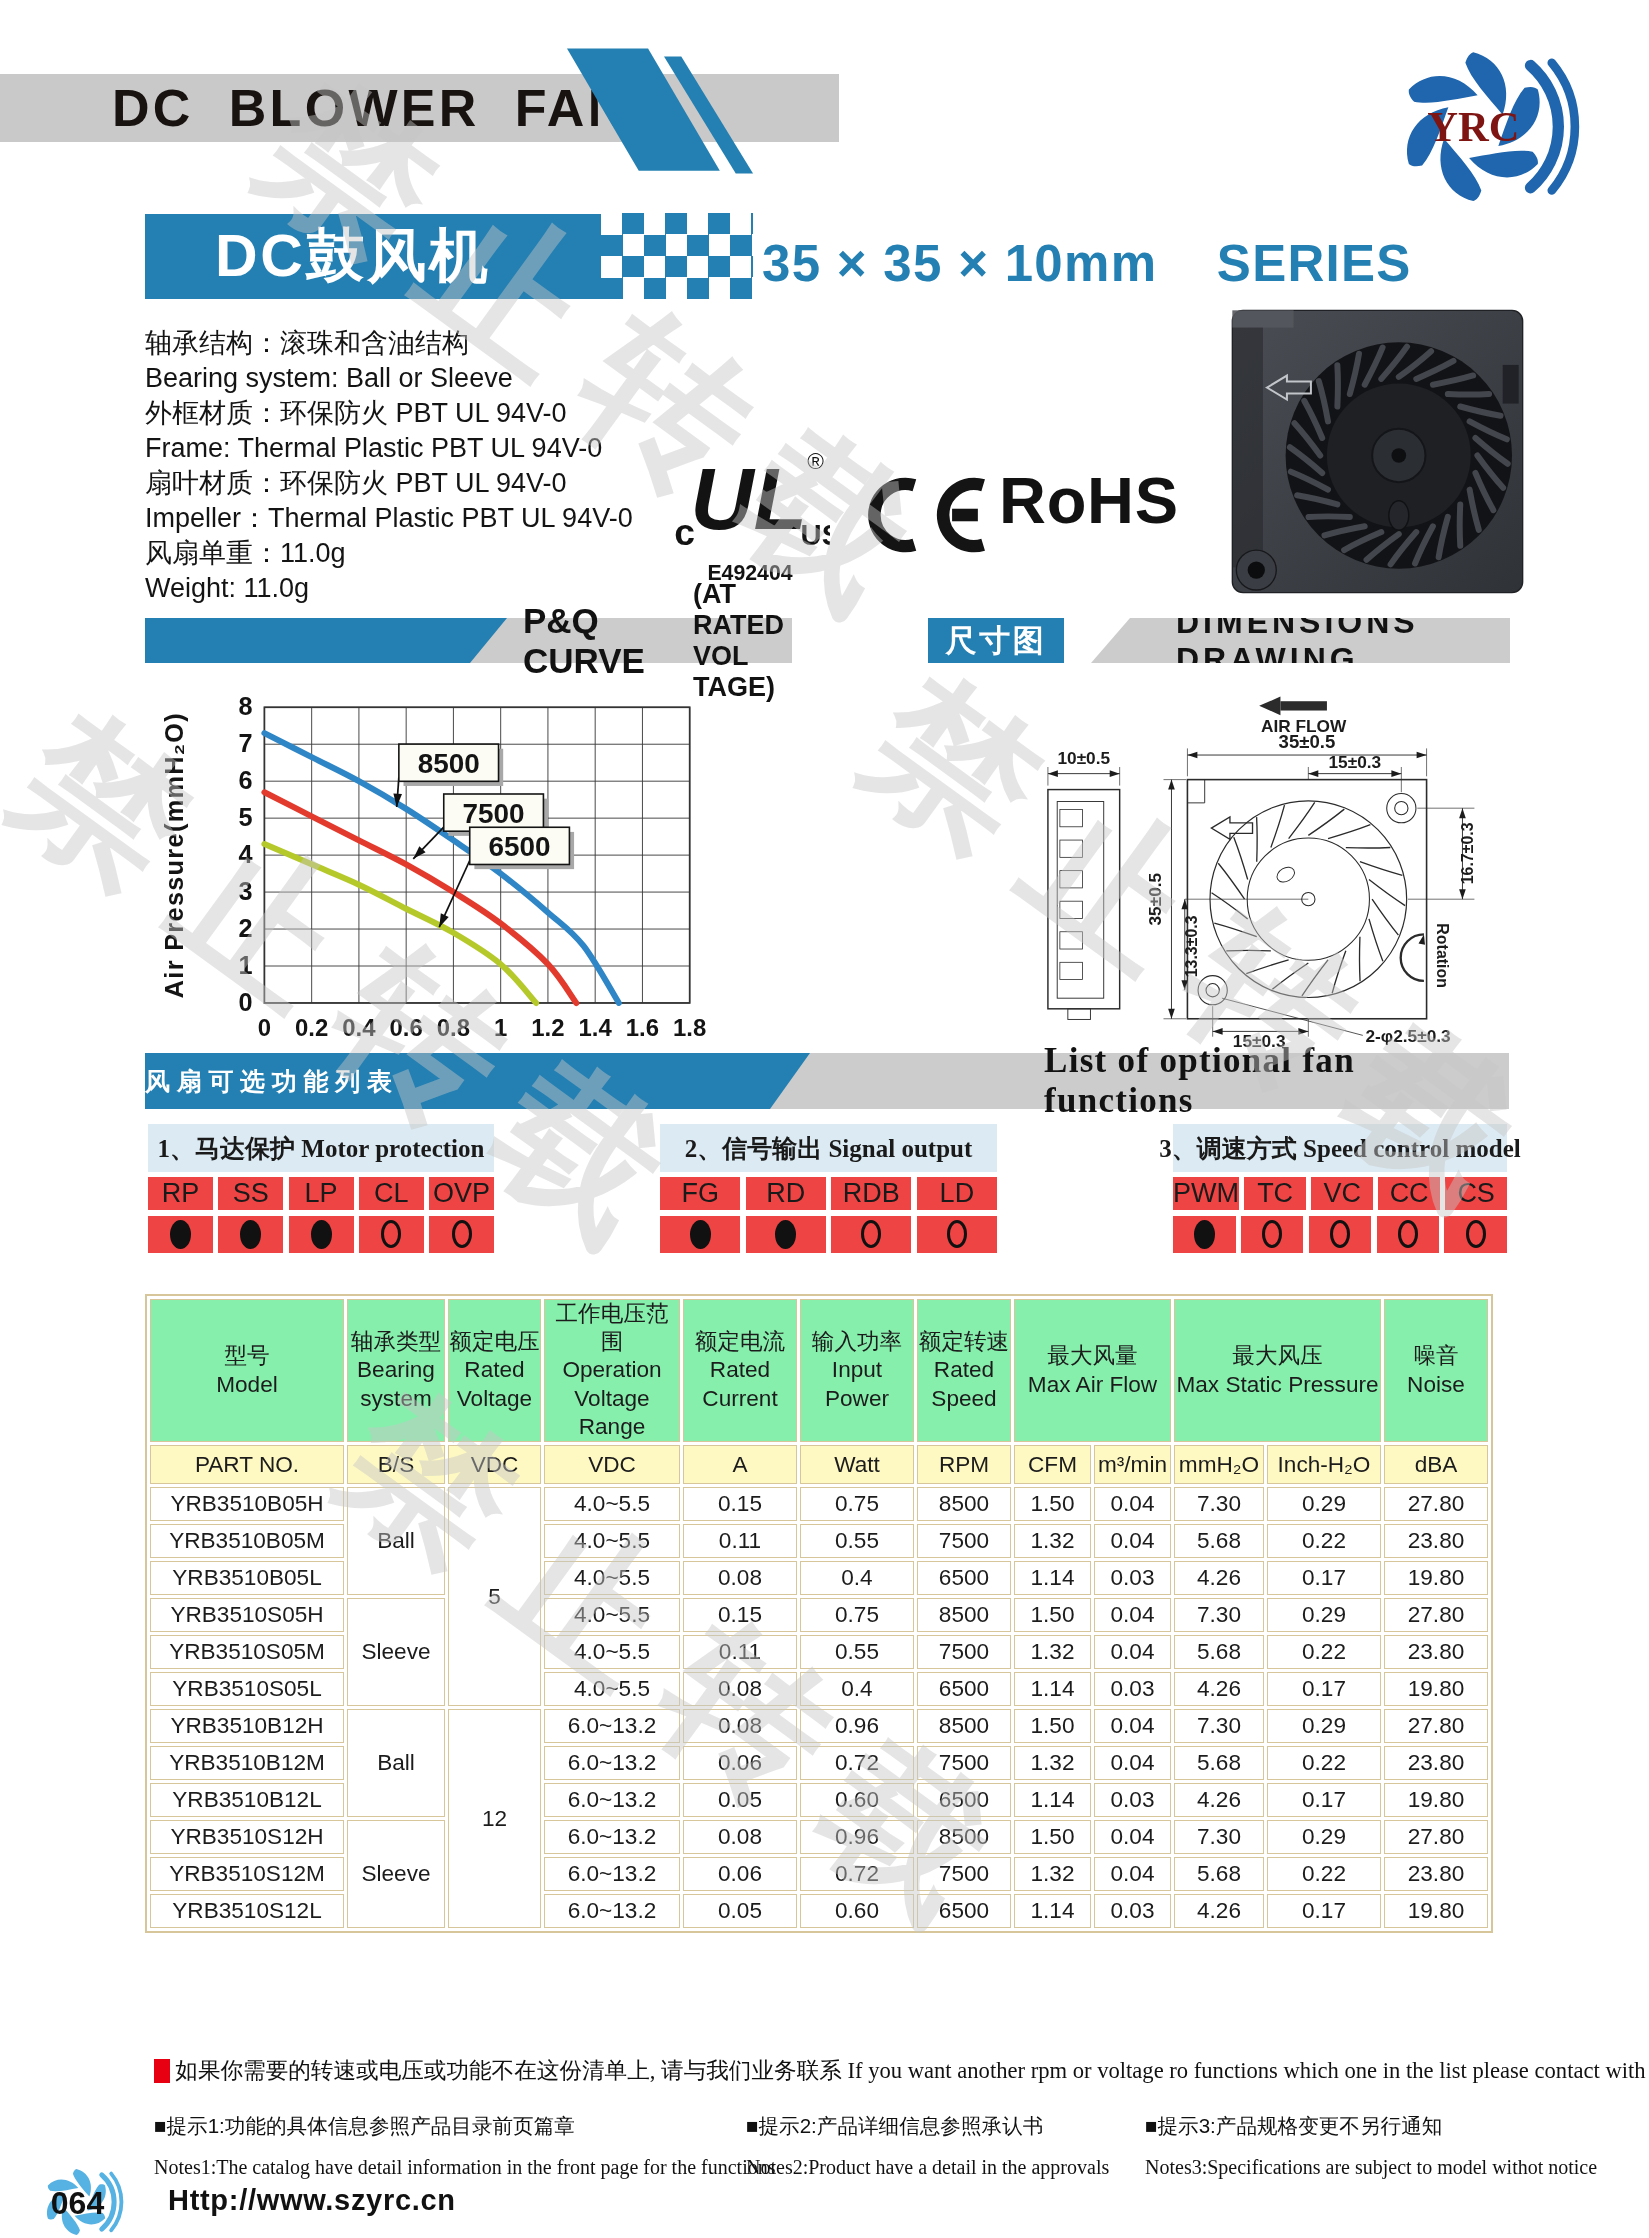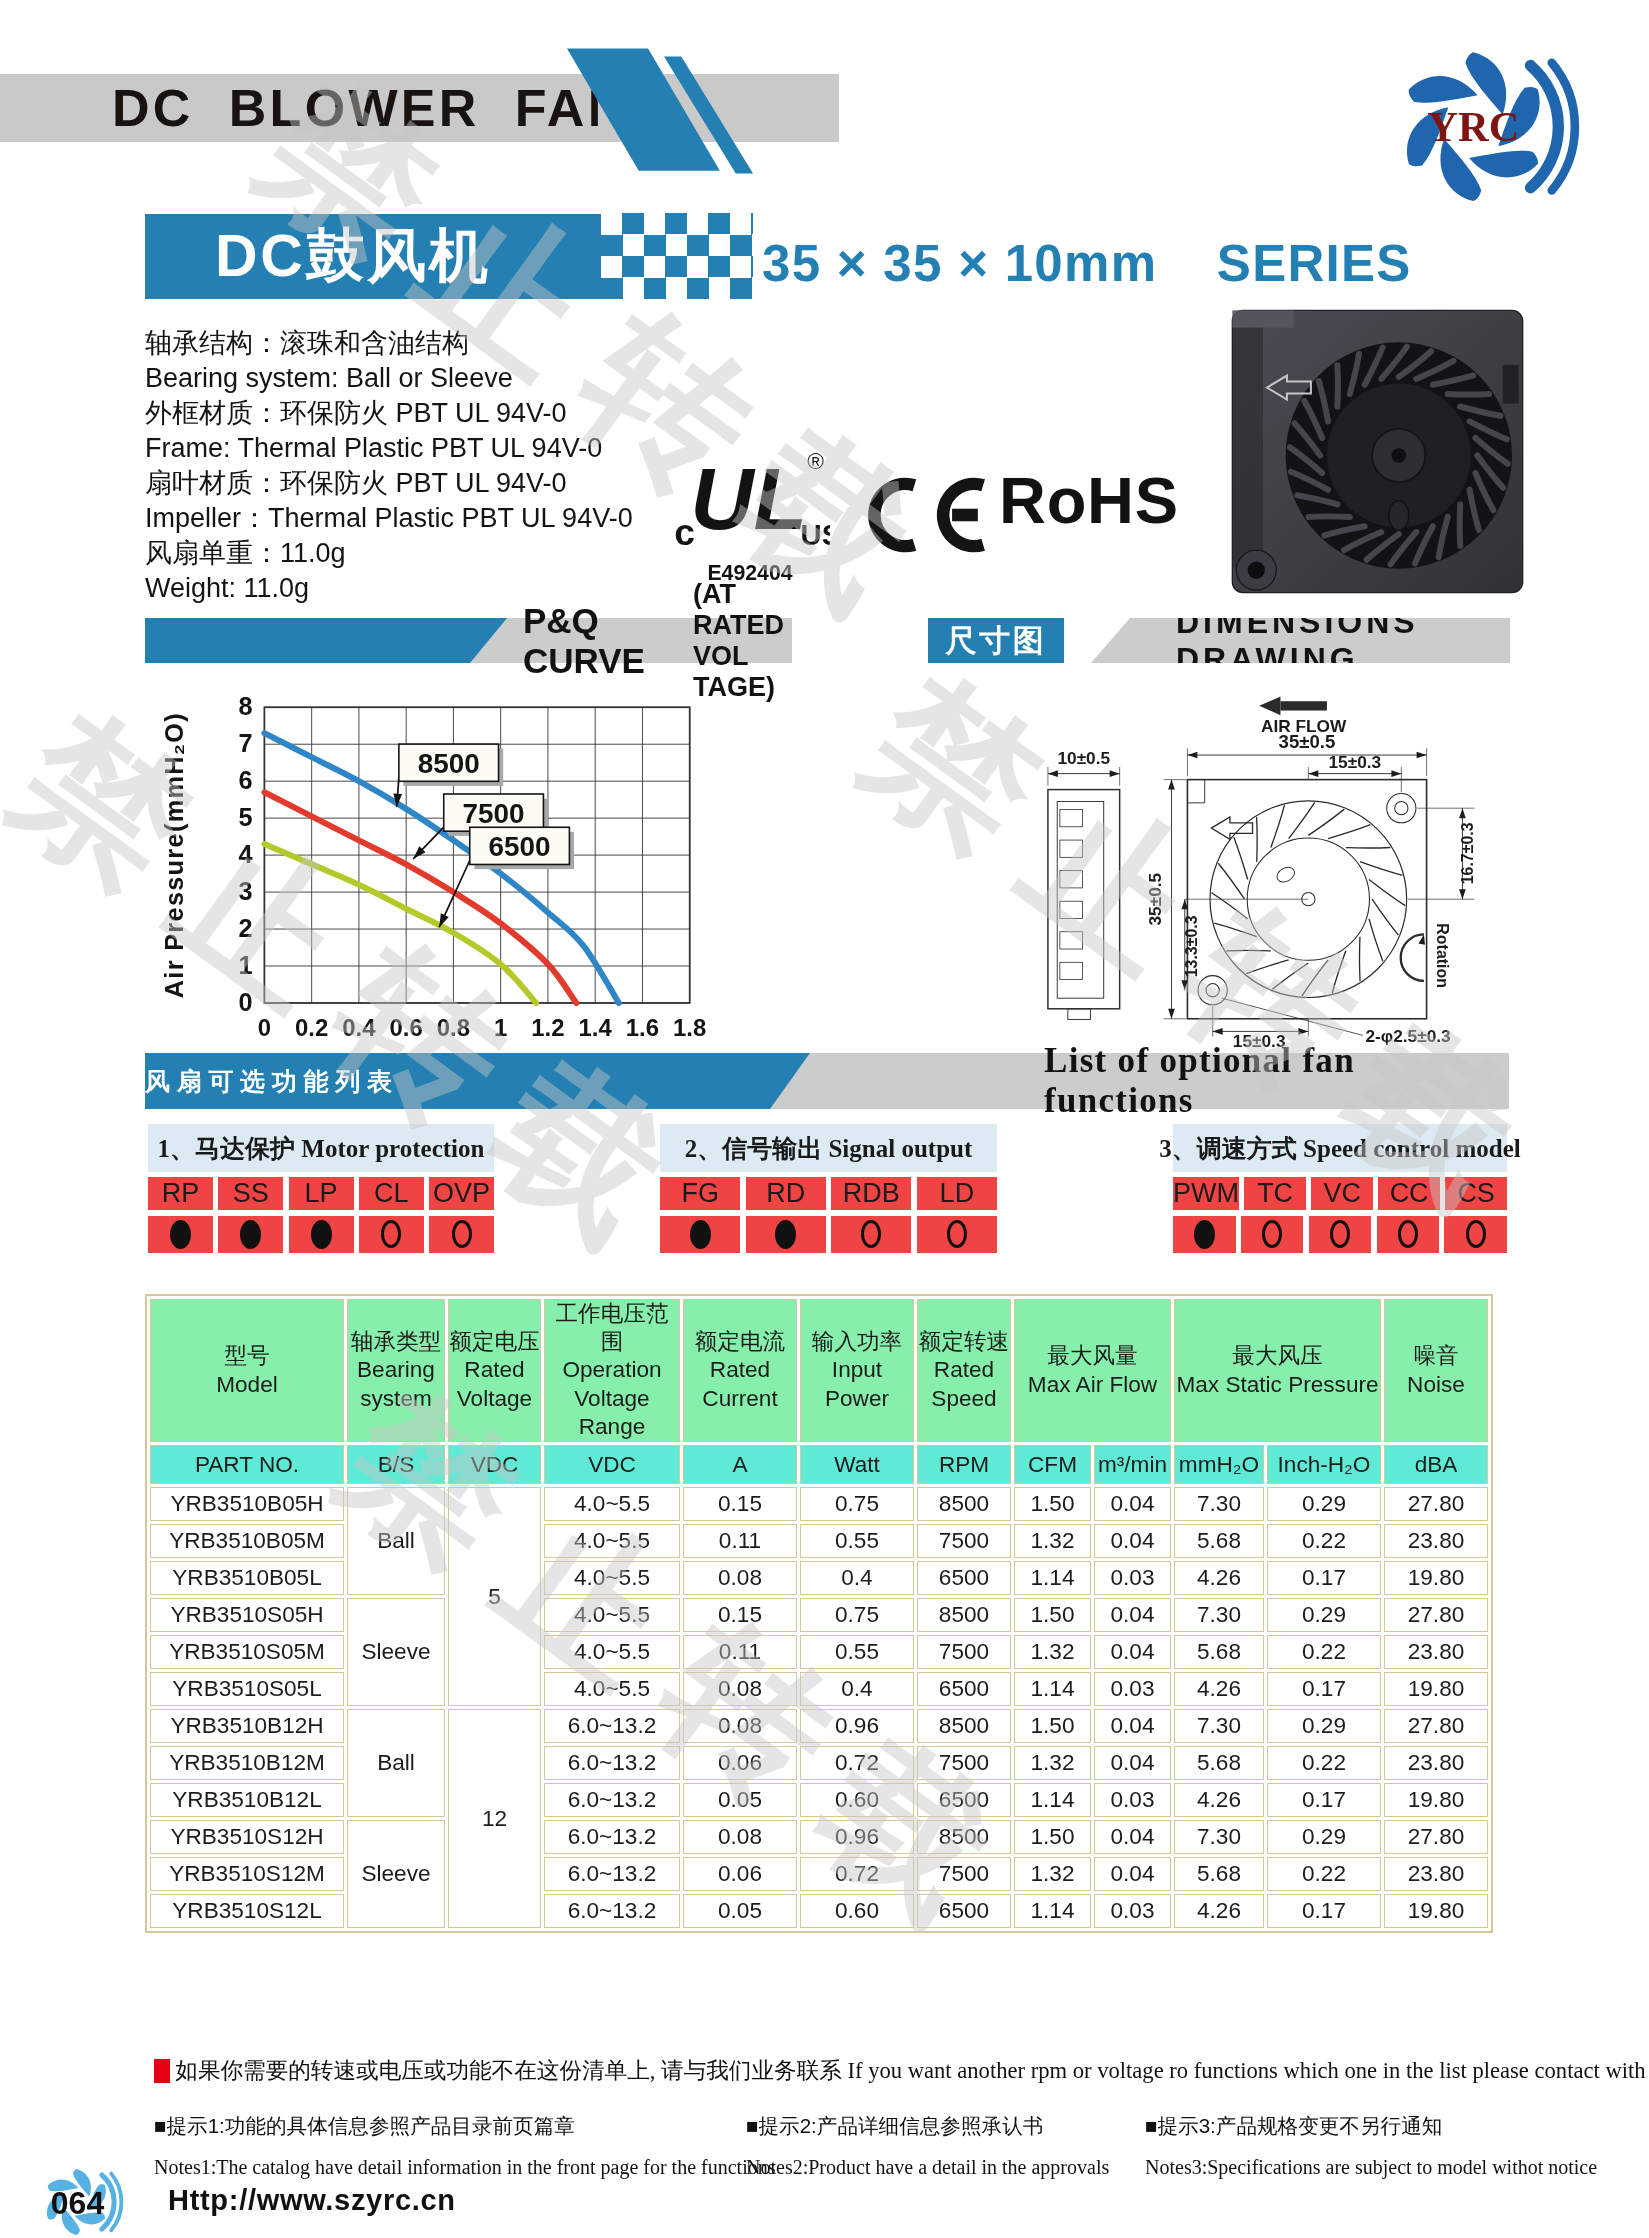--- a/index.html
+++ b/index.html
@@ -62,21 +62,21 @@
   .func-dots .func-cell{height:37px;}
   .dot{width:20px;height:28px;border-radius:50%;border:3.3px solid #111;box-sizing:border-box;}
   .dot.filled{background:#111;border:none;width:21px;height:29px;}
 
   
   .table-wrap{position:absolute;left:145px;top:1294px;border:2px solid #d6c69a;background:#fff;}
   #spec-table{border-collapse:separate;border-spacing:3.3px;table-layout:fixed;}
   #spec-table th,#spec-table td{border:1.3px solid #d6c69a;background:#fff;text-align:center;vertical-align:middle;
              font-size:22.6px;color:#1c1c1c;padding:0;font-weight:400;overflow:hidden;}
   #spec-table tr.h1 th{background:#86efac;height:100px;line-height:1.25;}
-  #spec-table tr.h2 th{background:#5eead4;height:37px;}
+  #spec-table tr.h2 th{background:#fef9c3;height:37px;}
   #spec-table td{height:32px;}
 
   
   .contact{position:absolute;left:154px;top:2055px;display:flex;align-items:center;
            font-size:22.6px;font-family:"Liberation Serif",serif;color:#111;white-space:nowrap;}
   .red-sq{width:16px;height:24px;background:#e60012;margin-right:5.3px;flex:none;}
   .note{position:absolute;top:2112px;font-size:20.6px;color:#111;}
   .note .en{margin-top:16px;font-family:"Liberation Serif",serif;font-size:20px;}
   #note0{left:154px;} #note1{left:746px;} #note2{left:1145px;}
   .footer-logo{position:absolute;left:24px;top:2148px;width:109px;height:109px;}

